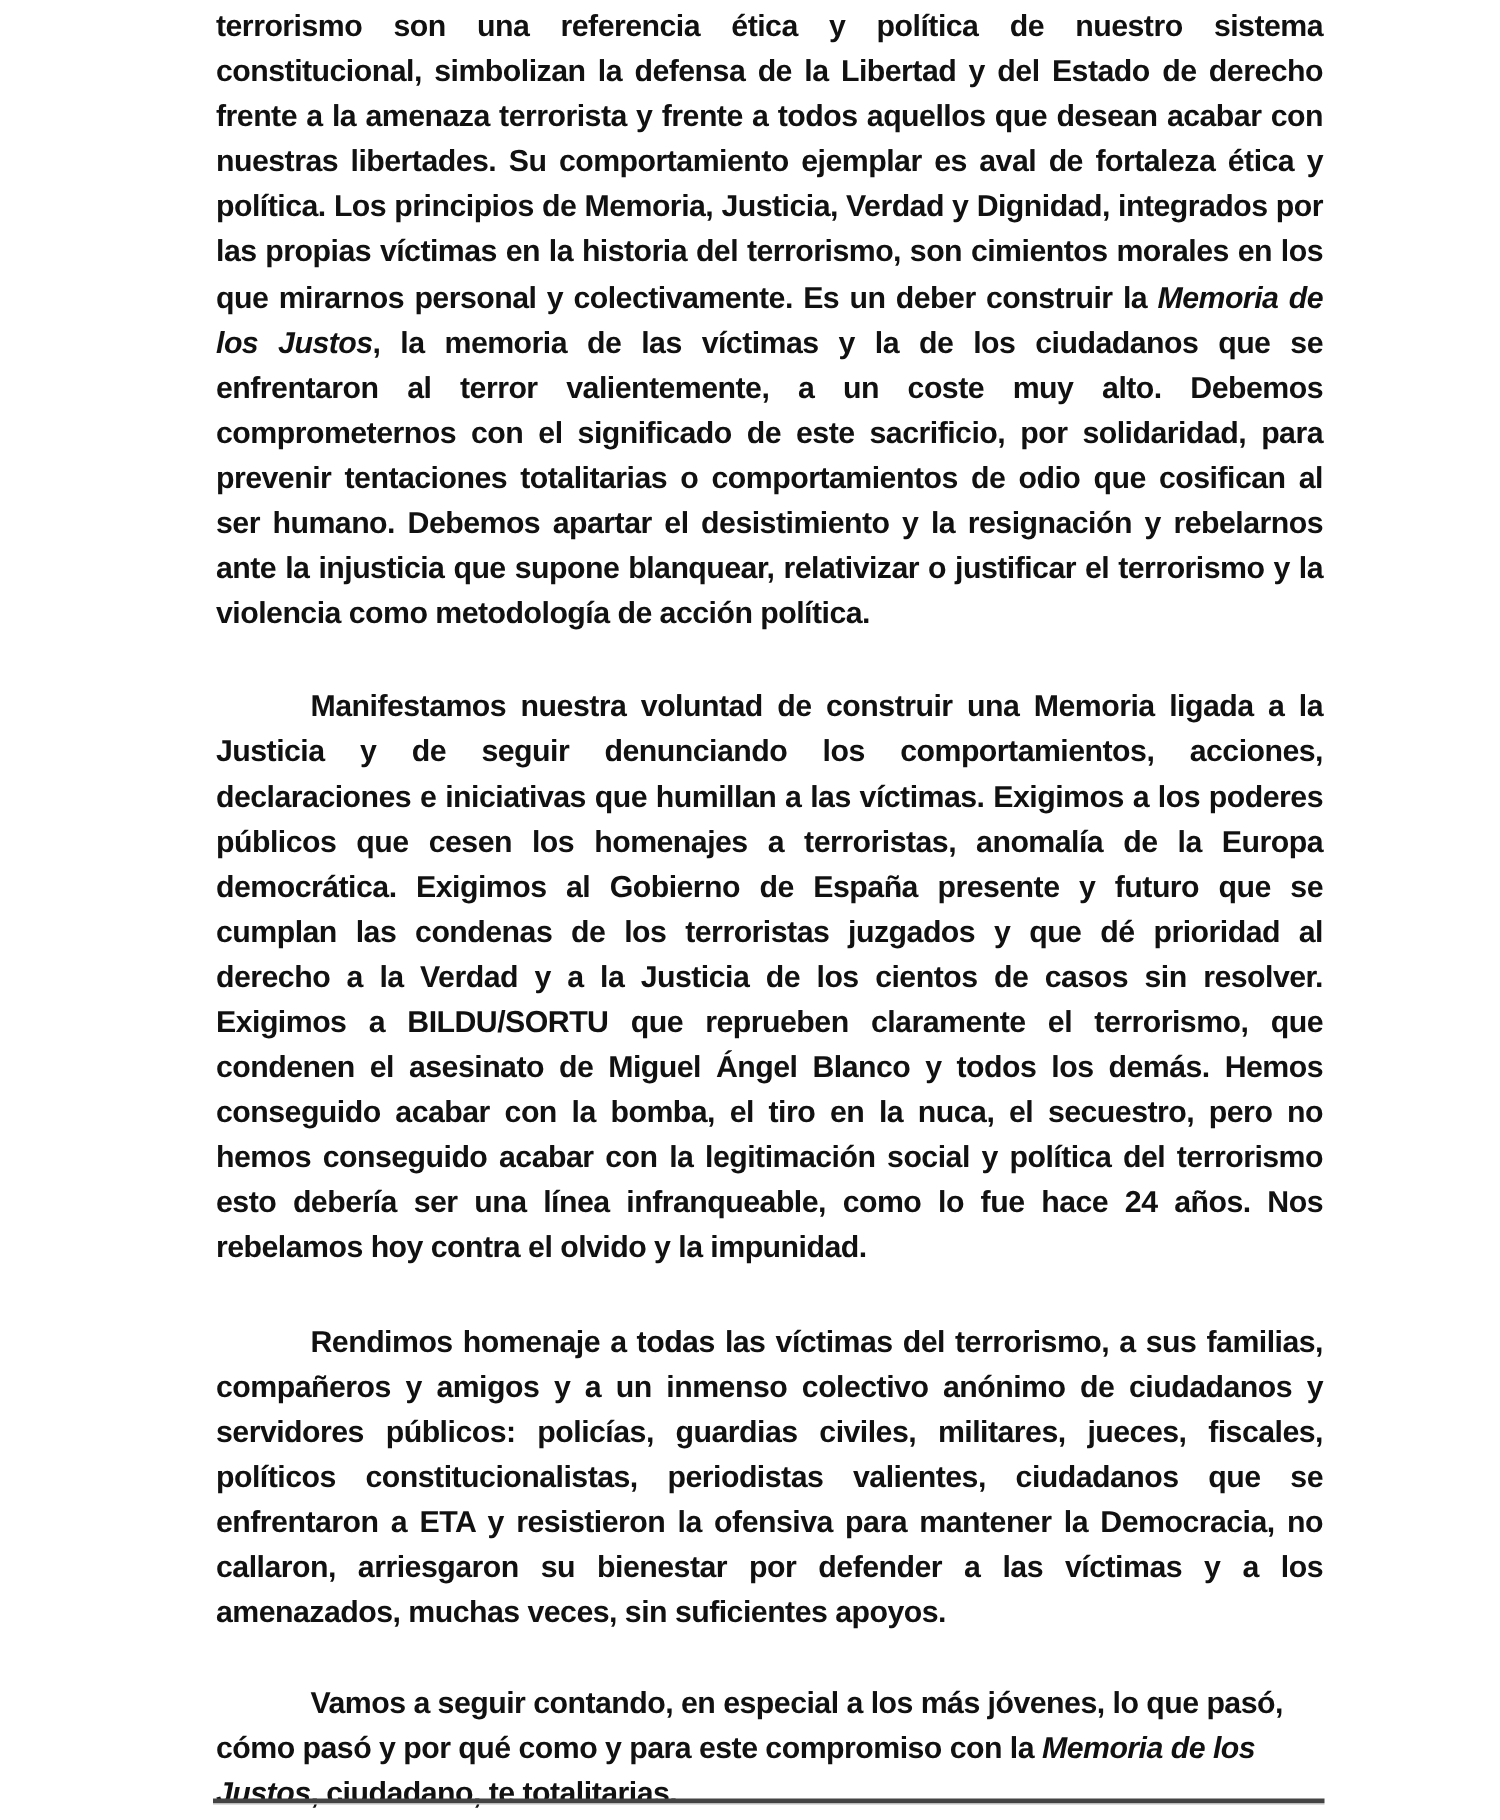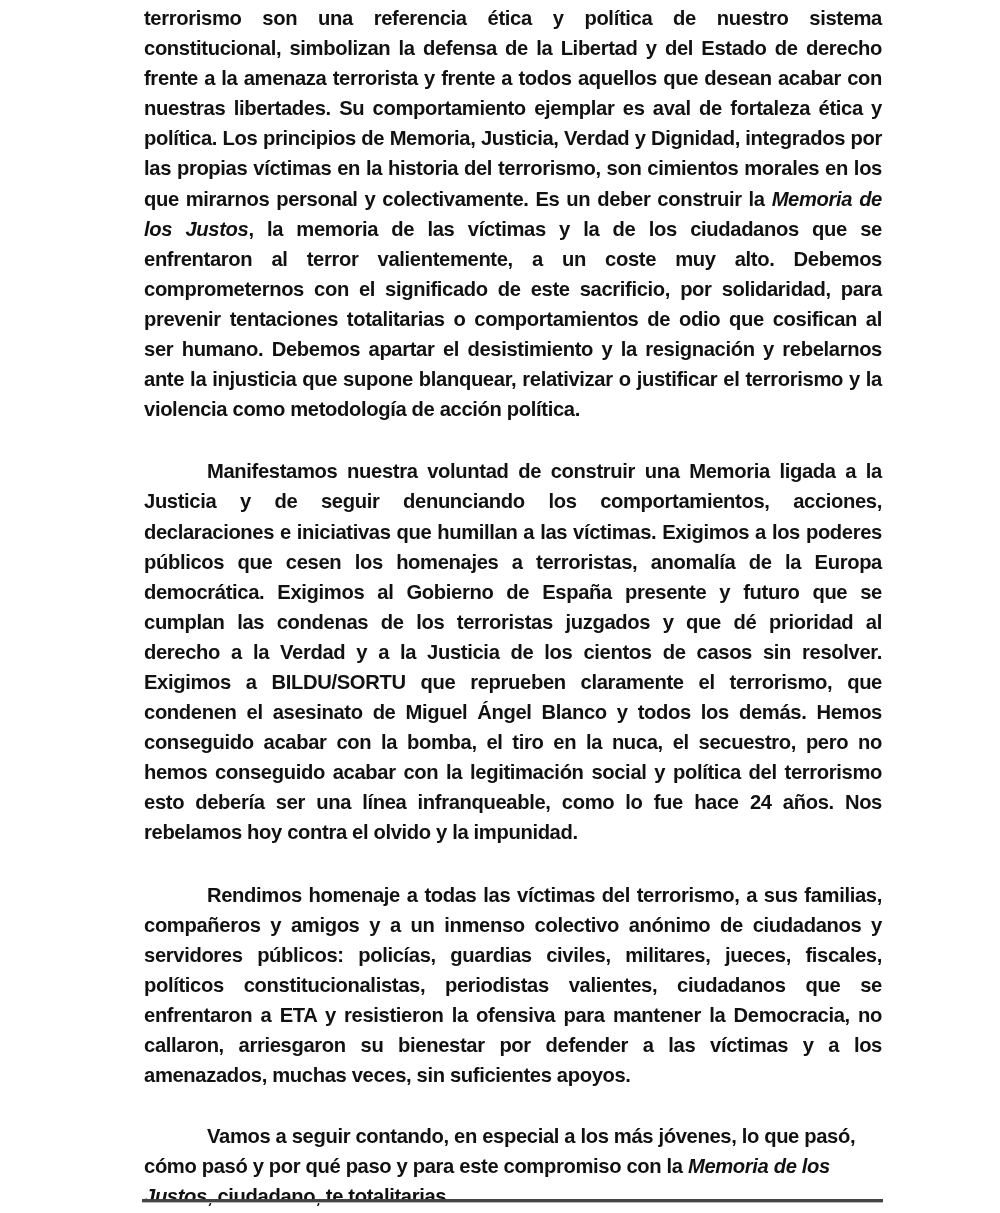--- a/index.html
+++ b/index.html
@@ -53,19 +53,19 @@
   <div class="gap"></div>
   <p class="indent">
     <span>Manifestamos nuestra voluntad de construir una Memoria ligada a la Justicia y de seguir denunciando los comportamientos, acciones, declaraciones e iniciativas que humillan a las víctimas. Exigimos a los poderes públicos que cesen los homenajes a terroristas, anomalía de la Europa democrática. Exigimos al Gobierno de España presente y futuro que se cumplan las condenas de los terroristas juzgados y que dé prioridad al derecho a la Verdad y a la Justicia de los cientos de casos sin resolver. Exigimos a BILDU/SORTU que reprueben claramente el terrorismo, que condenen el asesinato de Miguel Ángel Blanco y todos los demás. Hemos conseguido acabar con la bomba, el tiro en la nuca, el secuestro, pero no hemos conseguido acabar con la legitimación social y política del terrorismo esto debería ser una línea infranqueable, como lo fue hace 24 años. Nos rebelamos hoy contra el olvido y la impunidad.</span>
   </p>
   <div class="gap"></div>
   <p class="indent">
     <span>Rendimos homenaje a todas las víctimas del terrorismo, a sus familias, compañeros y amigos y a un inmenso colectivo anónimo de ciudadanos y servidores públicos: policías, guardias civiles, militares, jueces, fiscales, políticos constitucionalistas, periodistas valientes, ciudadanos que se enfrentaron a ETA y resistieron la ofensiva para mantener la Democracia, no callaron, arriesgaron su bienestar por defender a las víctimas y a los amenazados, muchas veces, sin suficientes apoyos.</span>
   </p>
   <div class="gap-small"></div>
   <p class="indent" style="text-align:left;">
-    <span>Vamos a seguir contando, en especial a los más jóvenes, lo que pasó, cómo pasó y por qué paso y para este compromiso con la </span><em>Memoria de los Justos</em><span>, ciudadano, te totalitarias.</span>
+    <span>Vamos a seguir contando, en especial a los más jóvenes, lo que pasó, cómo pasó y por qué como y para este compromiso con la </span><em>Memoria de los Justos</em><span>, ciudadano, te totalitarias.</span>
   </p>
   <p class="signature">FUNDACION MIGUEL ANGEL BLANCO XXIV ANIVERSARIO</p>
 </div>
 
 <div class="rule"></div>
 <div class="rule-shadow"></div>
 
 </body></html>

